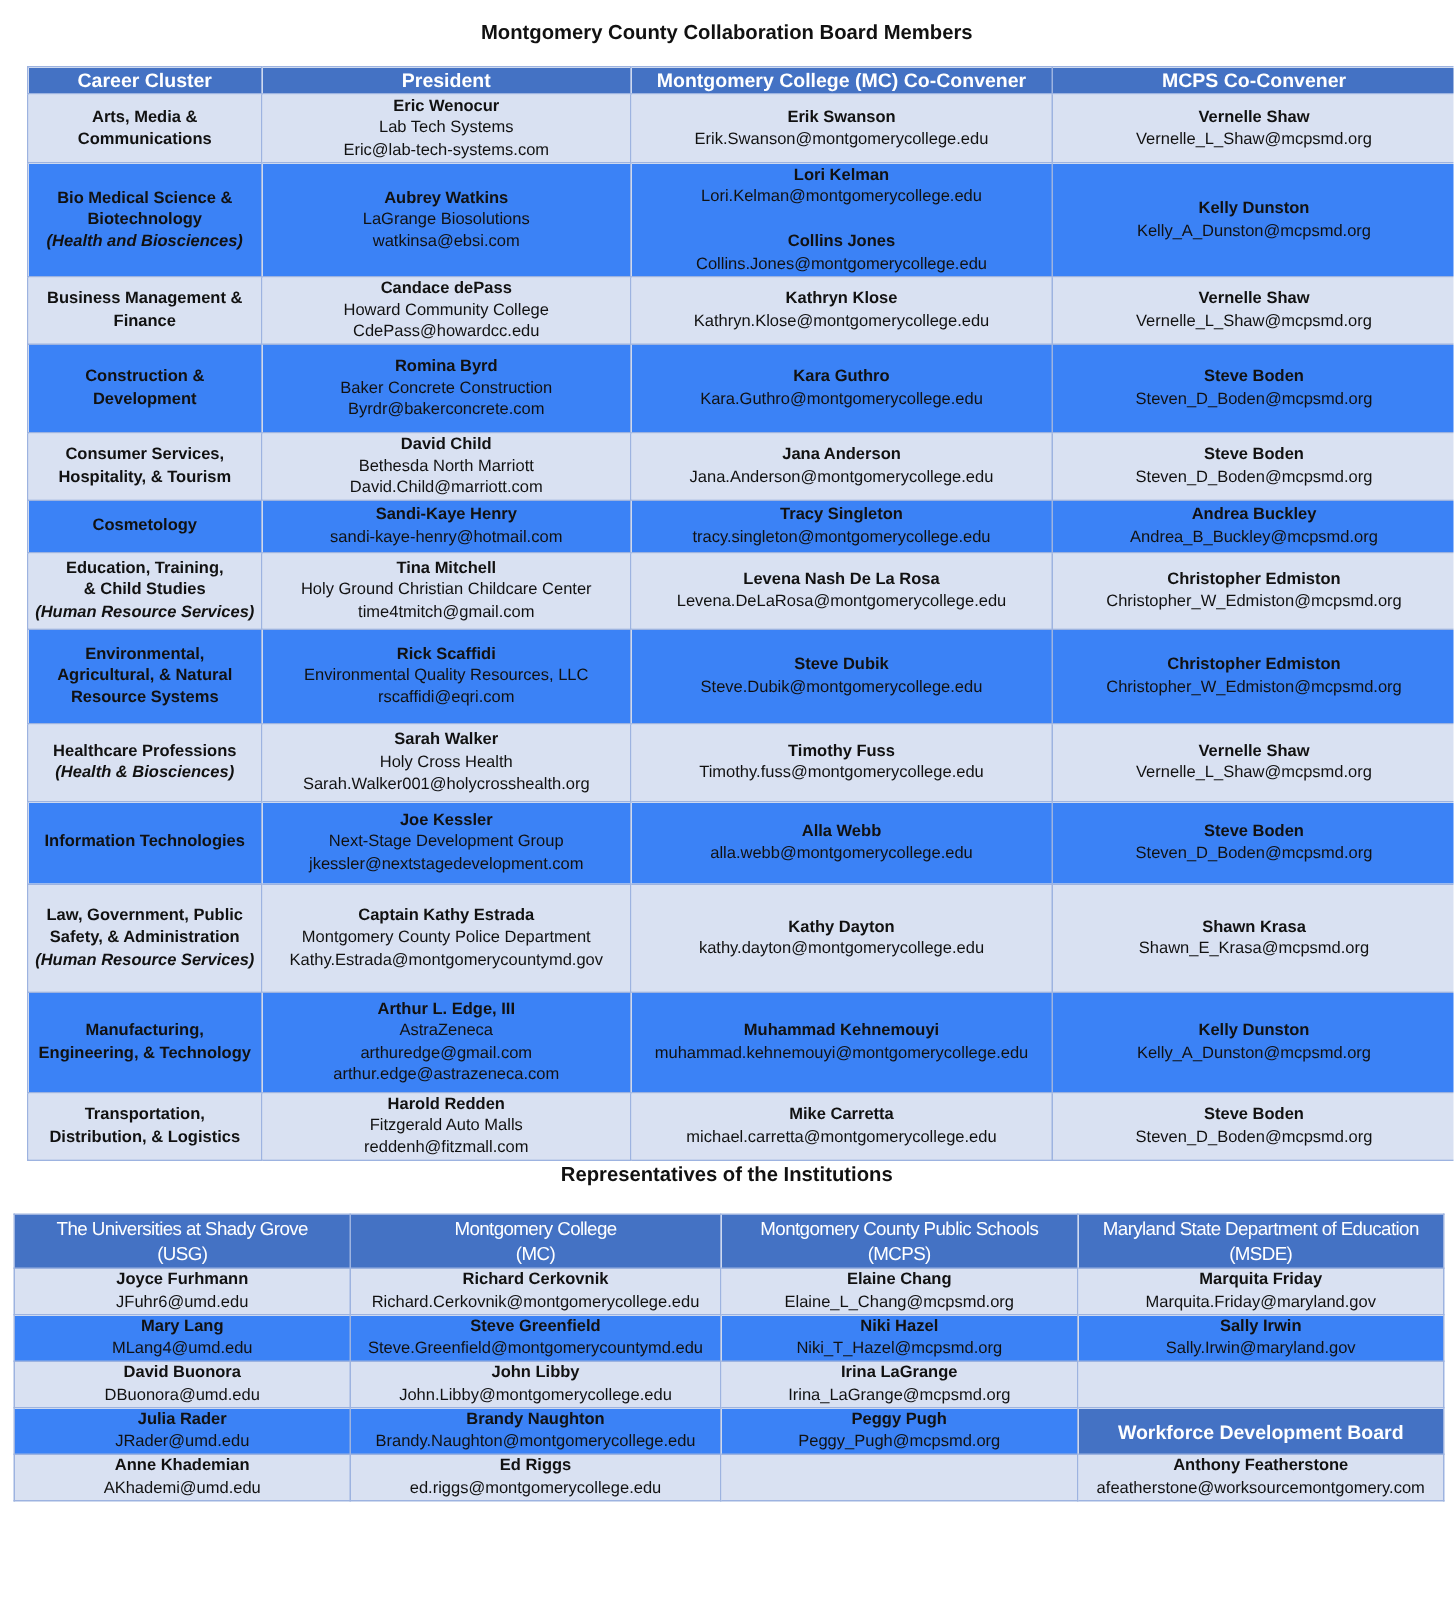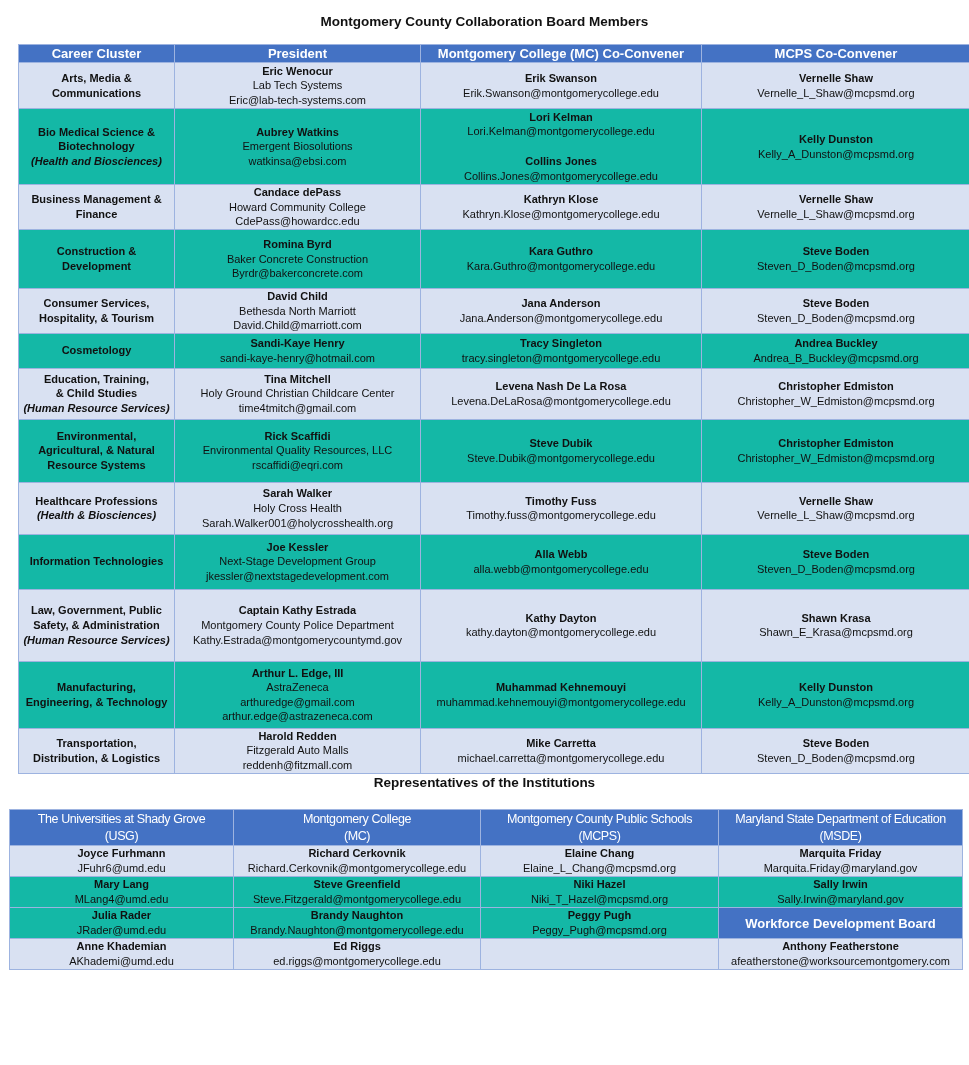--- a/index.html
+++ b/index.html
@@ -13,21 +13,21 @@
   #title1 { top: 14px; }
   #title2 { top: 775px; }
 
   table { position: absolute; border-collapse: collapse; table-layout: fixed; }
   td, th { border: 1px solid #9db3e0; text-align: center; vertical-align: middle; padding: 0 3px; overflow: hidden; }
 
   th {
     background: #4472c4; color: #ffffff; font-weight: bold; font-size: 13px;
   }
   tr.shade td { background: #d9e1f2; }
-  tr.plain td { background: #14b8a6; }
+  tr.plain td { background: #3b82f6; }
 
   #board { left: 18px; top: 44px; width: 952px; }
   #board th { height: 18px; font-size: 13px; line-height: 16px; }
   #board td { font-size: 11px; line-height: 14.6px; }
   .cluster { font-weight: bold; }
   .cluster .sub { font-style: italic; display: block; }
   .name { font-weight: bold; display: block; }
   .line { display: block; }
   .gap { display: block; height: 15px; }
 
@@ -77,21 +77,21 @@
         </td>
       </tr>
       <tr class="plain" style="height: 76px;">
         <td class="cluster">
           <span class="line">Bio Medical Science &amp;</span>
           <span class="line">Biotechnology</span>
           <span class="sub">(Health and Biosciences)</span>
         </td>
         <td>
           <span class="name">Aubrey Watkins</span>
-          <span class="line">Emergent Biosolutions</span>
+          <span class="line">LaGrange Biosolutions</span>
           <span class="line">watkinsa@ebsi.com</span>
         </td>
         <td>
           <span class="name">Lori Kelman</span>
           <span class="line">Lori.Kelman@montgomerycollege.edu</span>
           <span class="gap"></span>
           <span class="name">Collins Jones</span>
           <span class="line">Collins.Jones@montgomerycollege.edu</span>
         </td>
         <td>
@@ -360,31 +360,46 @@
           <span class="line">Marquita.Friday@maryland.gov</span>
         </td>
       </tr>
       <tr class="plain">
         <td>
           <span class="name">Mary Lang</span>
           <span class="line">MLang4@umd.edu</span>
         </td>
         <td>
           <span class="name">Steve Greenfield</span>
-          <span class="line">Steve.Fitzgerald@montgomerycollege.edu</span>
+          <span class="line">Steve.Greenfield@montgomerycountymd.edu</span>
         </td>
         <td>
           <span class="name">Niki Hazel</span>
           <span class="line">Niki_T_Hazel@mcpsmd.org</span>
         </td>
         <td>
           <span class="name">Sally Irwin</span>
           <span class="line">Sally.Irwin@maryland.gov</span>
         </td>
       </tr>
+      <tr class="shade">
+        <td>
+          <span class="name">David Buonora</span>
+          <span class="line">DBuonora@umd.edu</span>
+        </td>
+        <td>
+          <span class="name">John Libby</span>
+          <span class="line">John.Libby@montgomerycollege.edu</span>
+        </td>
+        <td>
+          <span class="name">Irina LaGrange</span>
+          <span class="line">Irina_LaGrange@mcpsmd.org</span>
+        </td>
+        <td></td>
+      </tr>
       <tr class="plain">
         <td>
           <span class="name">Julia Rader</span>
           <span class="line">JRader@umd.edu</span>
         </td>
         <td>
           <span class="name">Brandy Naughton</span>
           <span class="line">Brandy.Naughton@montgomerycollege.edu</span>
         </td>
         <td>

